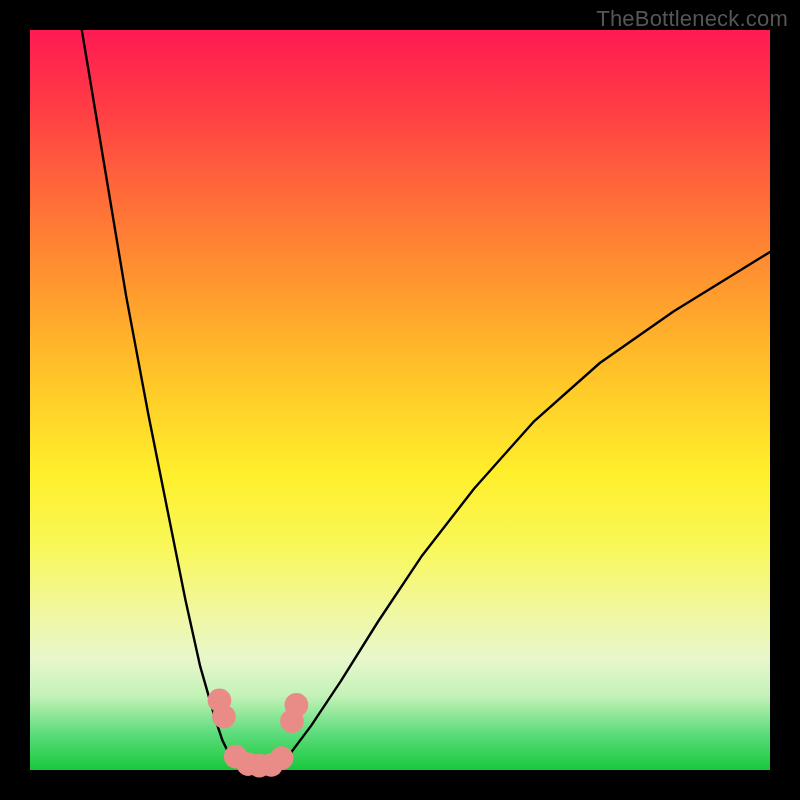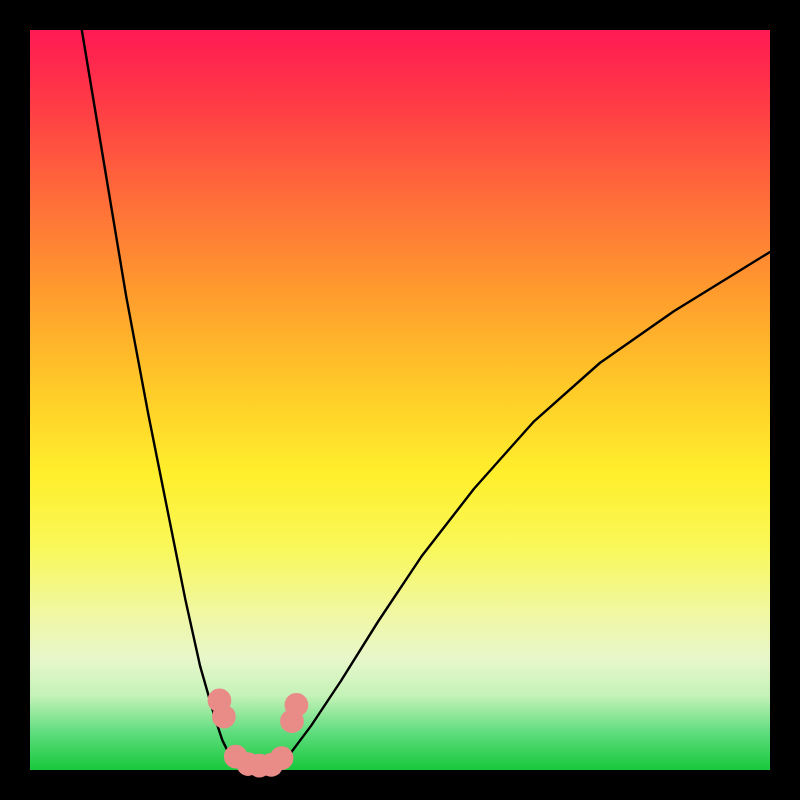--- a/index.html
+++ b/index.html
@@ -79,13 +79,14 @@
         <circle cx="205.72" cy="726.68" r="11.84" fill="#e98c88"></circle>
         <circle cx="218.30" cy="734.08" r="11.84" fill="#e98c88"></circle>
         <circle cx="229.40" cy="735.56" r="11.84" fill="#e98c88"></circle>
         <circle cx="241.24" cy="734.82" r="11.84" fill="#e98c88"></circle>
         <circle cx="251.60" cy="728.16" r="11.84" fill="#e98c88"></circle>
         <circle cx="261.96" cy="691.16" r="11.84" fill="#e98c88"></circle>
         <circle cx="266.40" cy="674.88" r="11.84" fill="#e98c88"></circle>
       </g>
   </svg>
 
+  <div class="watermark">TheBottleneck.com</div>
 </div>
 
 </body></html>

